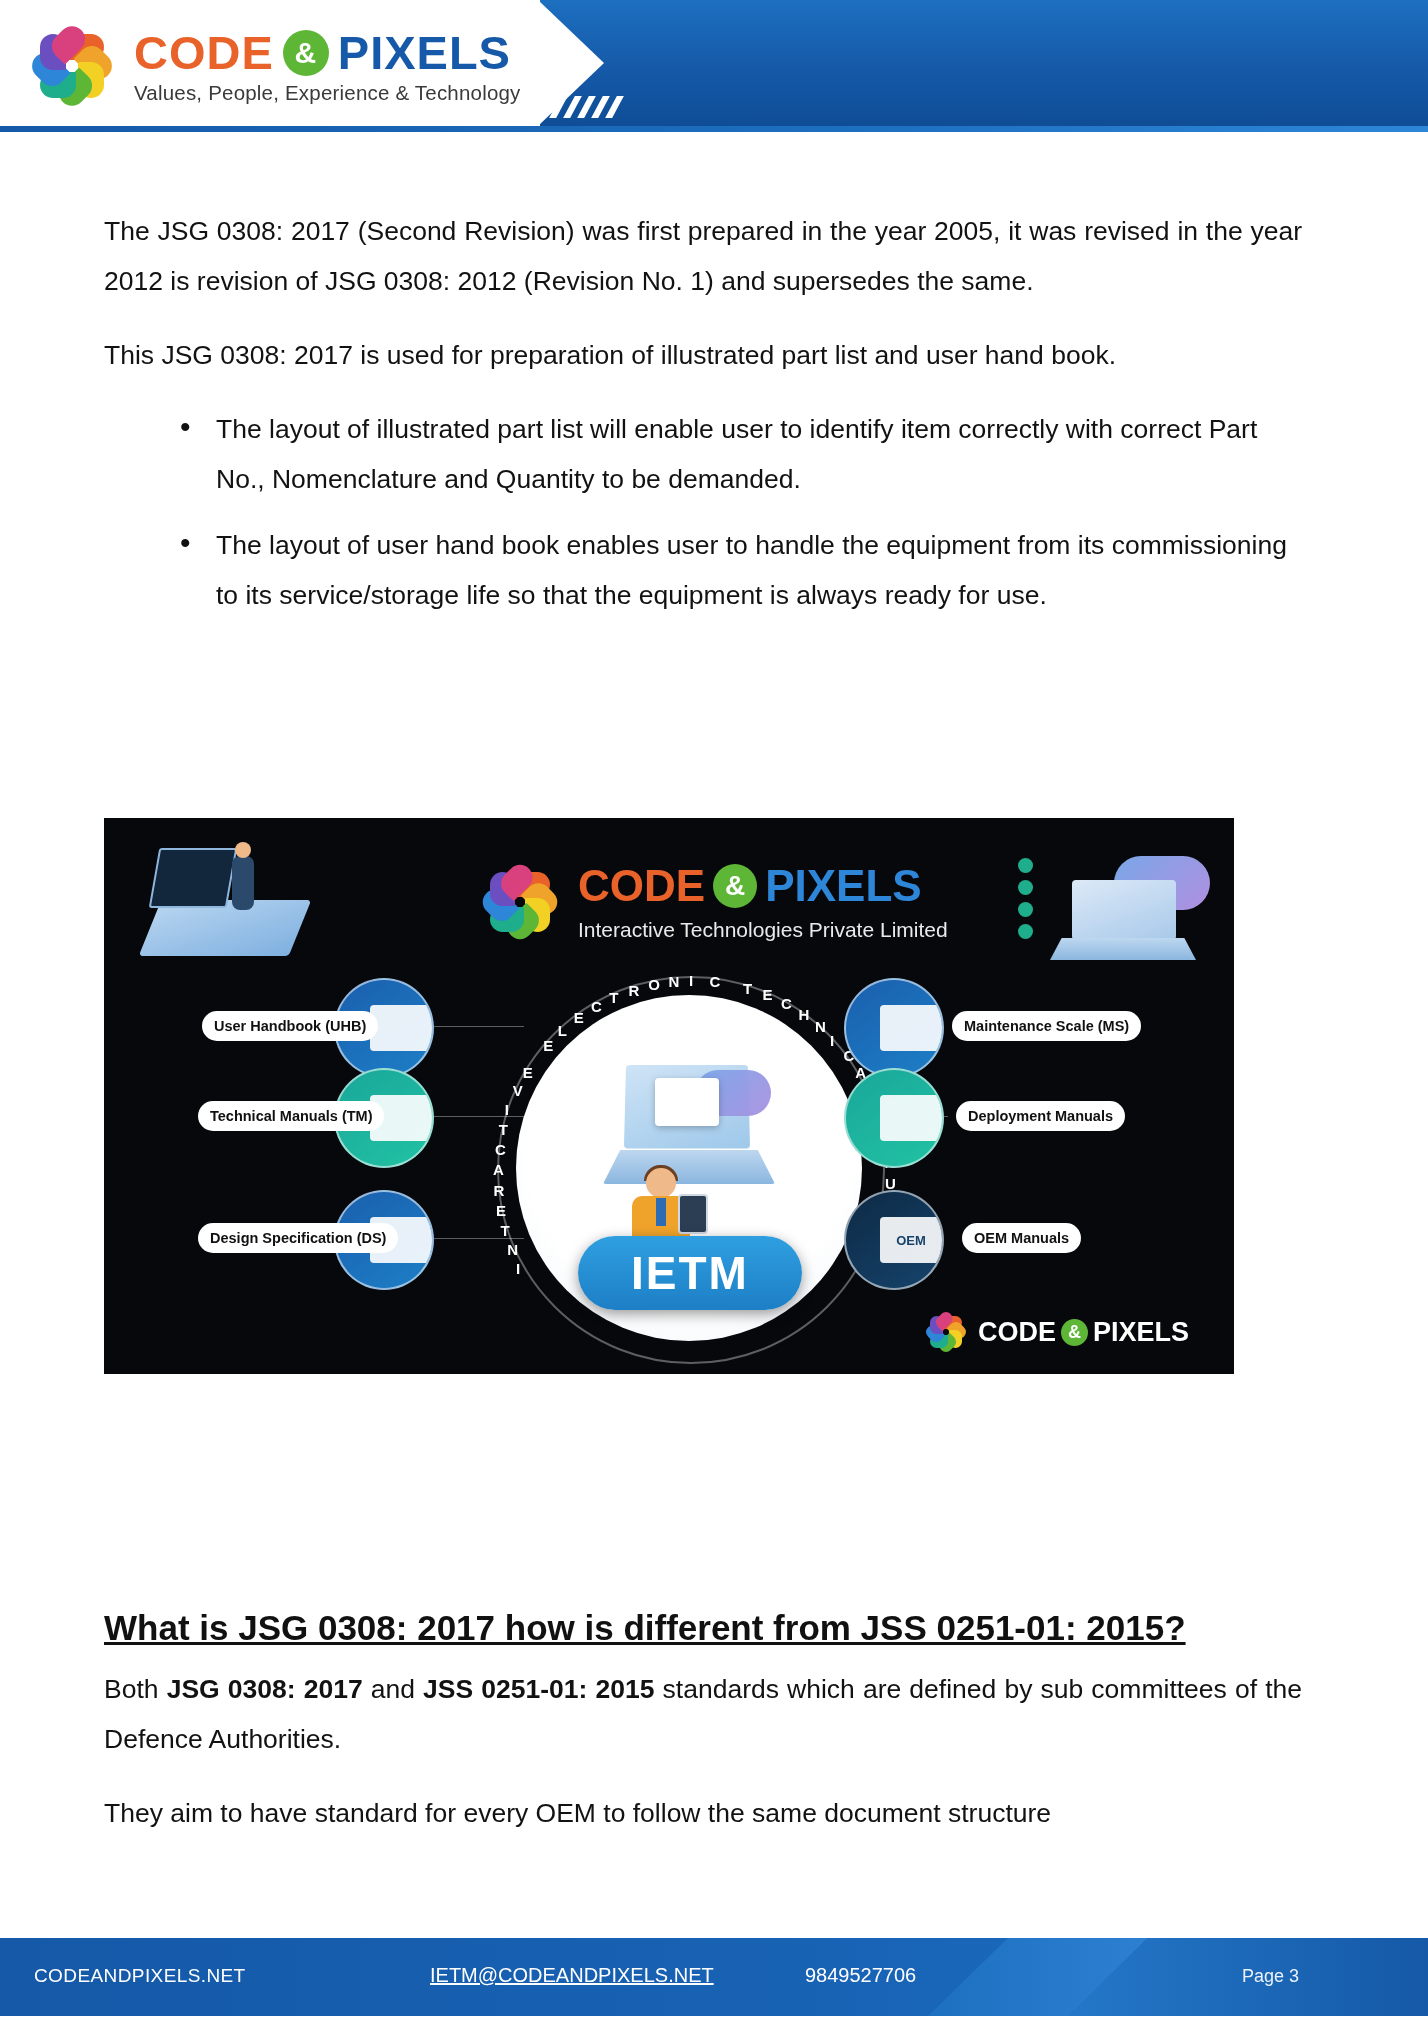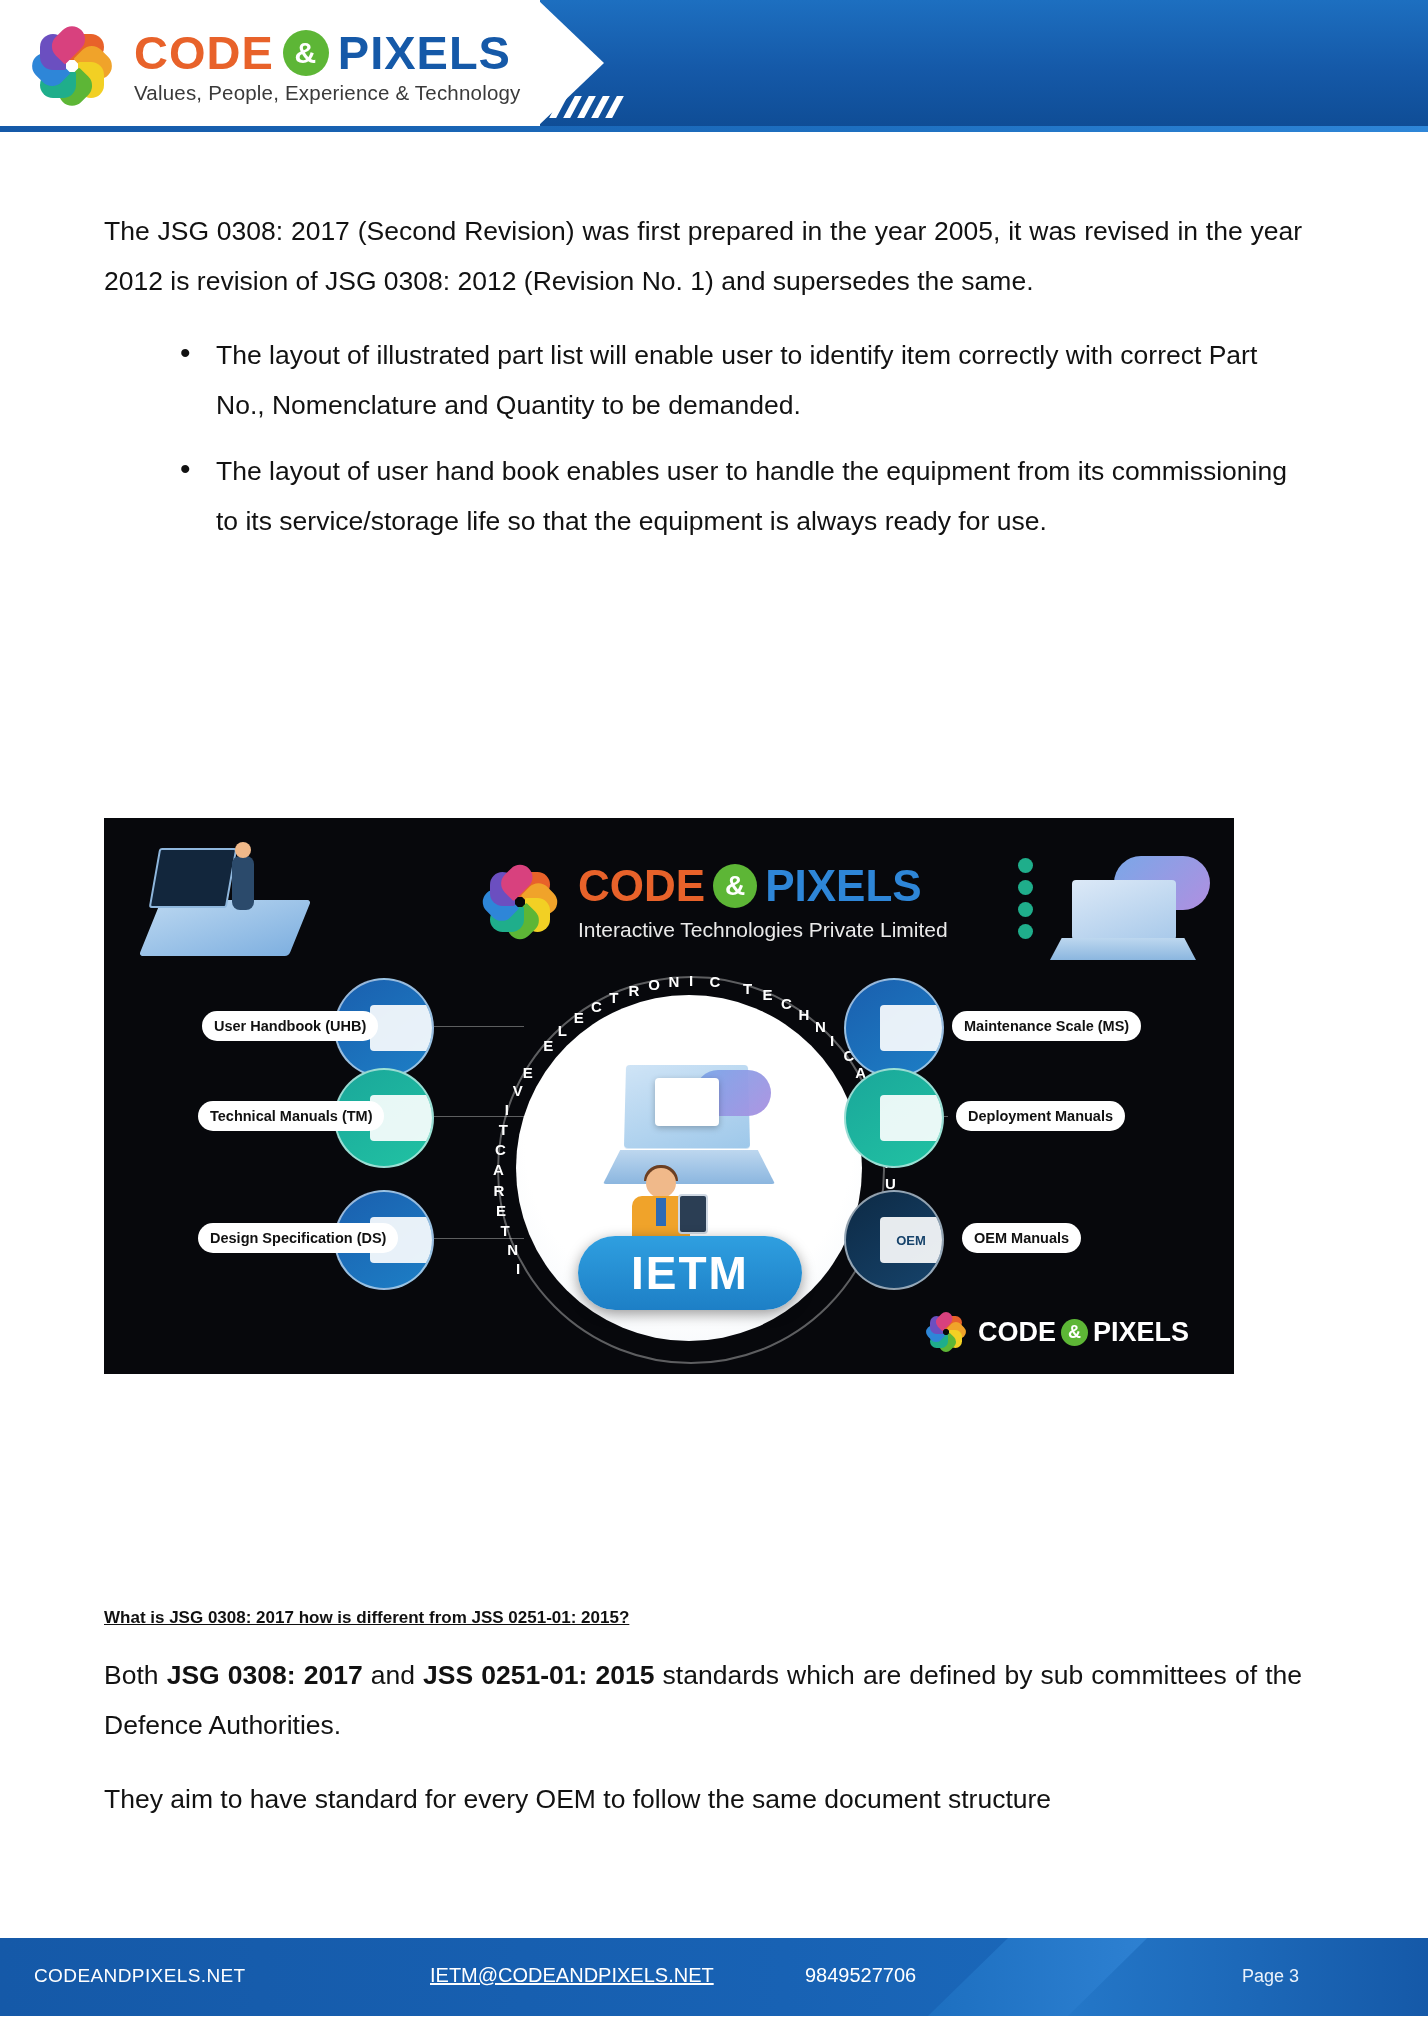--- a/index.html
+++ b/index.html
@@ -225,21 +225,21 @@
   .ffl-pin{position:relative;width:48px;height:48px;flex:0 0 48px;}
   .ffl-pin span{position:absolute;left:22px;top:8px;width:18px;height:13px;border-radius:9px 9px 9px 1px;transform-origin:2px 16px;}
   .ffl-txt{margin-left:8px;font-size:27px;font-weight:bold;display:flex;align-items:center;color:#ffffff;}
   .ffl-amp{display:inline-flex;align-items:center;justify-content:center;width:27px;height:27px;border-radius:50%;background:#5db636;color:#fff;font-size:18px;margin:0 5px;}
 
   
   .lower{
     position:absolute;top:1608px;left:104px;width:1198px;
   }
   h2.sub{
-    font-size:17px;font-weight:bold;text-decoration:underline;margin:0 0 22px 0;color:#111;
+    font-size:35px;font-weight:bold;text-decoration:underline;margin:0 0 16px 0;color:#111;
   }
   .bold{font-weight:bold;}
 
   
   .footer{
     position:absolute;left:0;bottom:12px;width:1428px;height:78px;
     background:linear-gradient(90deg,#1559a8 0%,#1862b4 55%,#1d6fc0 100%);
   }
   .footer-accent{
     position:absolute;right:0;top:0;width:500px;height:78px;
@@ -289,20 +289,21 @@
         <span class="logo-amp">&amp;</span>
         <span class="logo-pixels">PIXELS</span>
       </div>
       <div class="logo-line2">Values, People, Experience &amp; Technology</div>
     </div>
   </div>
 </div>
 
 <div class="content">
   <p class="para">The JSG 0308: 2017 (Second Revision) was first prepared in the year 2005, it was revised in the year 2012 is revision of JSG 0308: 2012 (Revision No. 1) and supersedes the same.</p>
+  <p class="para nojustify">This JSG 0308: 2017 is used for preparation of illustrated part list and user hand book.</p>
   <ul class="bullets">
     <li>The layout of illustrated part list will enable user to identify item correctly with correct Part No., Nomenclature and Quantity to be demanded.</li>
     <li>The layout of user hand book enables user to handle the equipment from its commissioning to its service/storage life so that the equipment is always ready for use.</li>
   </ul>
 </div>
 
 <div class="figure">
 
   <div class="corner-tl">
     <div class="ctl-pad"></div>

